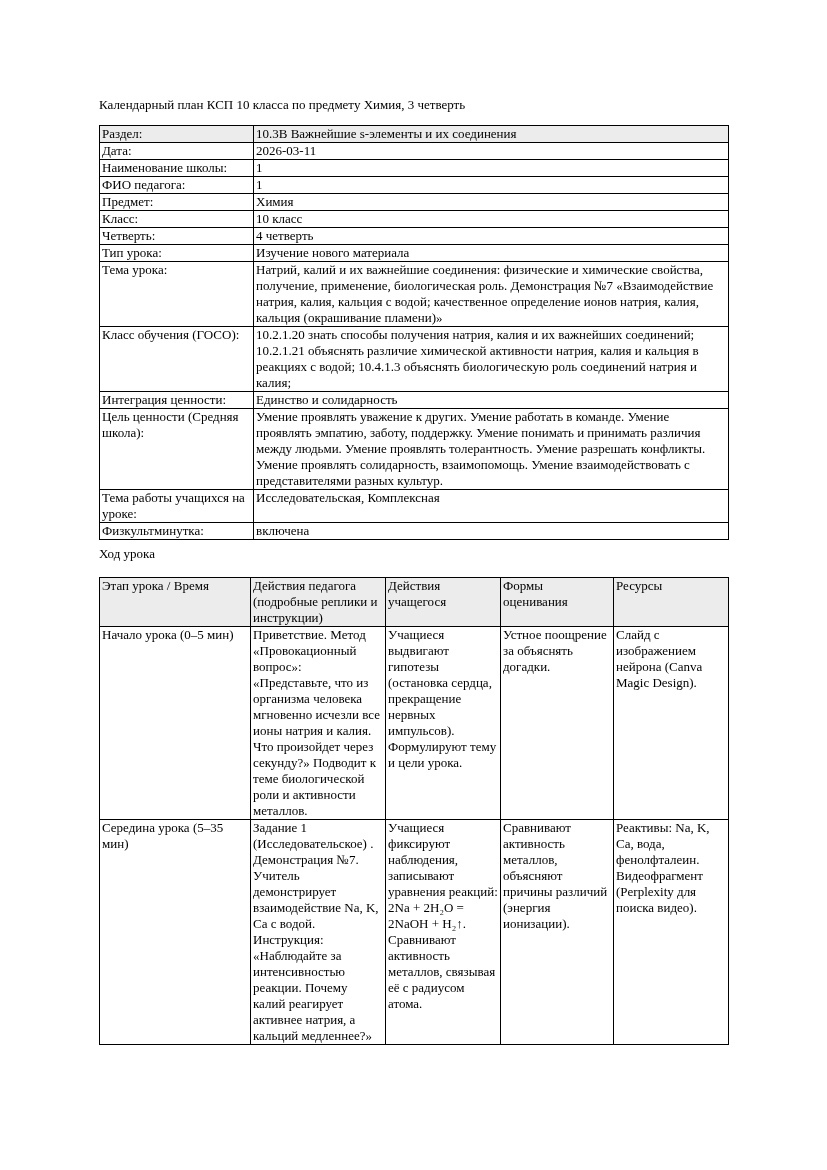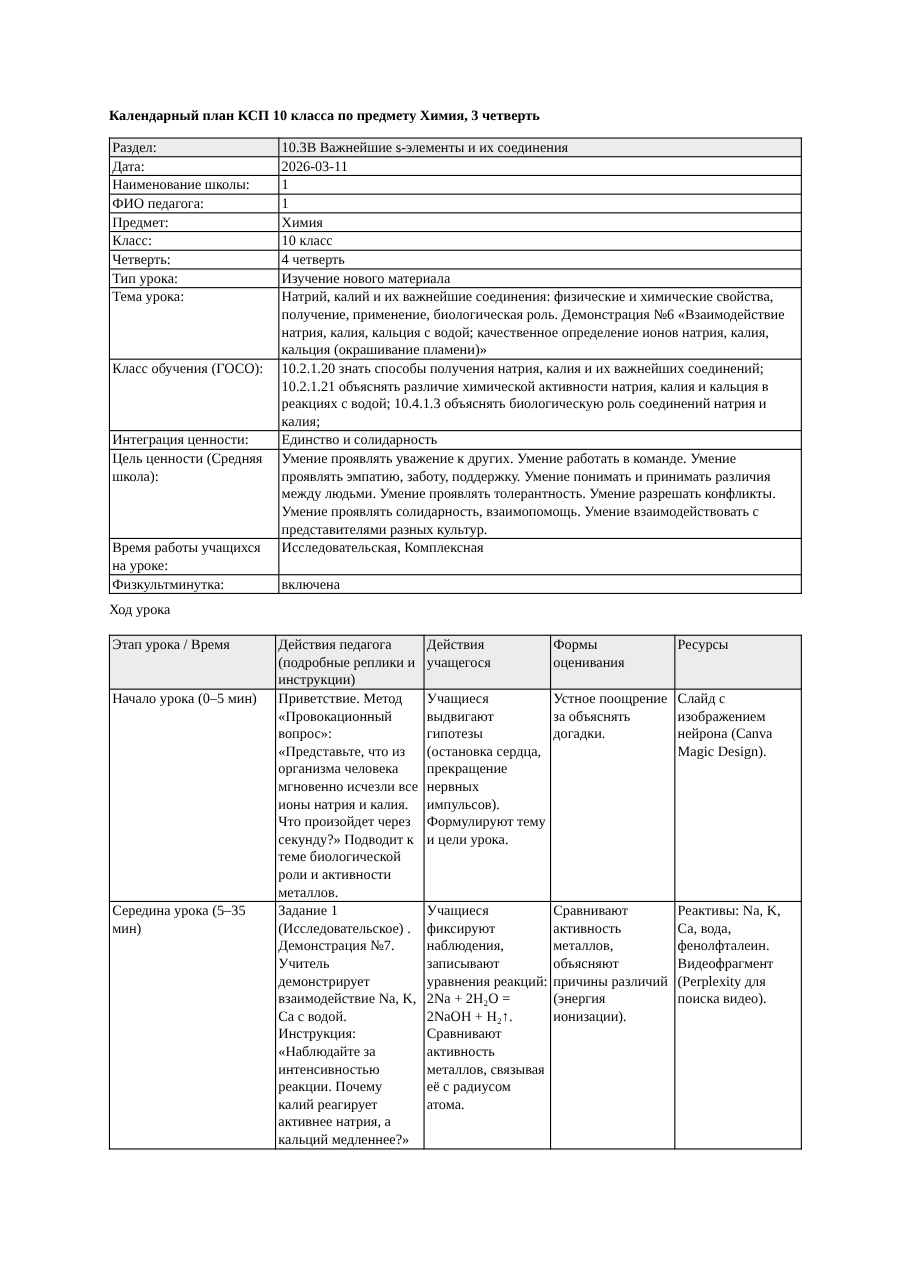--- a/index.html
+++ b/index.html
@@ -2,21 +2,21 @@
 <html><head>
 <meta charset="utf-8">
 <style>
   html,body{margin:0;padding:0;}
   body{
     width:827px;height:1170px;background:#ffffff;color:#000;
     font-family:"Liberation Serif","DejaVu Serif",serif;
     position:relative;overflow:hidden;
   }
   .page{position:absolute;left:99px;top:97px;width:629px;}
-  .doc-title{font-size:13px;line-height:16px;margin:0 0 12px 0;font-weight:bold;}
+  .doc-title{font-size:13px;line-height:16px;margin:0 0 12px 0;}
   table{border-collapse:collapse;table-layout:fixed;width:629px;
         font-size:13px;line-height:16px;padding-left:17px;}
   td{border:1px solid #000;padding:0 2px;vertical-align:top;
      overflow:hidden;word-wrap:break-word;}
   tr.hdr td{background:#ececec;}
   .section-heading{font-size:13px;line-height:16px;margin:6px 0 15px 0;}
 </style>
 </head>
 <body>
 
@@ -57,36 +57,36 @@
       <tr>
         <td>Четверть:</td>
         <td>4 четверть</td>
       </tr>
       <tr>
         <td>Тип урока:</td>
         <td>Изучение нового материала</td>
       </tr>
       <tr>
         <td>Тема урока:</td>
-        <td>Натрий, калий и их важнейшие соединения: физические и химические свойства, получение, применение, биологическая роль. Демонстрация №6 «Взаимодействие натрия, калия, кальция с водой; качественное определение ионов натрия, калия, кальция (окрашивание пламени)»</td>
+        <td>Натрий, калий и их важнейшие соединения: физические и химические свойства, получение, применение, биологическая роль. Демонстрация №7 «Взаимодействие натрия, калия, кальция с водой; качественное определение ионов натрия, калия, кальция (окрашивание пламени)»</td>
       </tr>
       <tr>
         <td>Класс обучения (ГОСО):</td>
         <td>10.2.1.20 знать способы получения натрия, калия и их важнейших соединений; 10.2.1.21 объяснять различие химической активности натрия, калия и кальция в реакциях с водой; 10.4.1.3 объяснять биологическую роль соединений натрия и калия;</td>
       </tr>
       <tr>
         <td>Интеграция ценности:</td>
         <td>Единство и солидарность</td>
       </tr>
       <tr>
         <td>Цель ценности (Средняя школа):</td>
         <td>Умение проявлять уважение к других. Умение работать в команде. Умение проявлять эмпатию, заботу, поддержку. Умение понимать и принимать различия между людьми. Умение проявлять толерантность. Умение разрешать конфликты. Умение проявлять солидарность, взаимопомощь. Умение взаимодействовать с представителями разных культур.</td>
       </tr>
       <tr>
-        <td>Время работы учащихся на уроке:</td>
+        <td>Тема работы учащихся на уроке:</td>
         <td>Исследовательская, Комплексная</td>
       </tr>
       <tr>
         <td>Физкультминутка:</td>
         <td>включена</td>
       </tr>
     </tbody>
   </table>
 
   <div class="section-heading">Ход урока</div>

